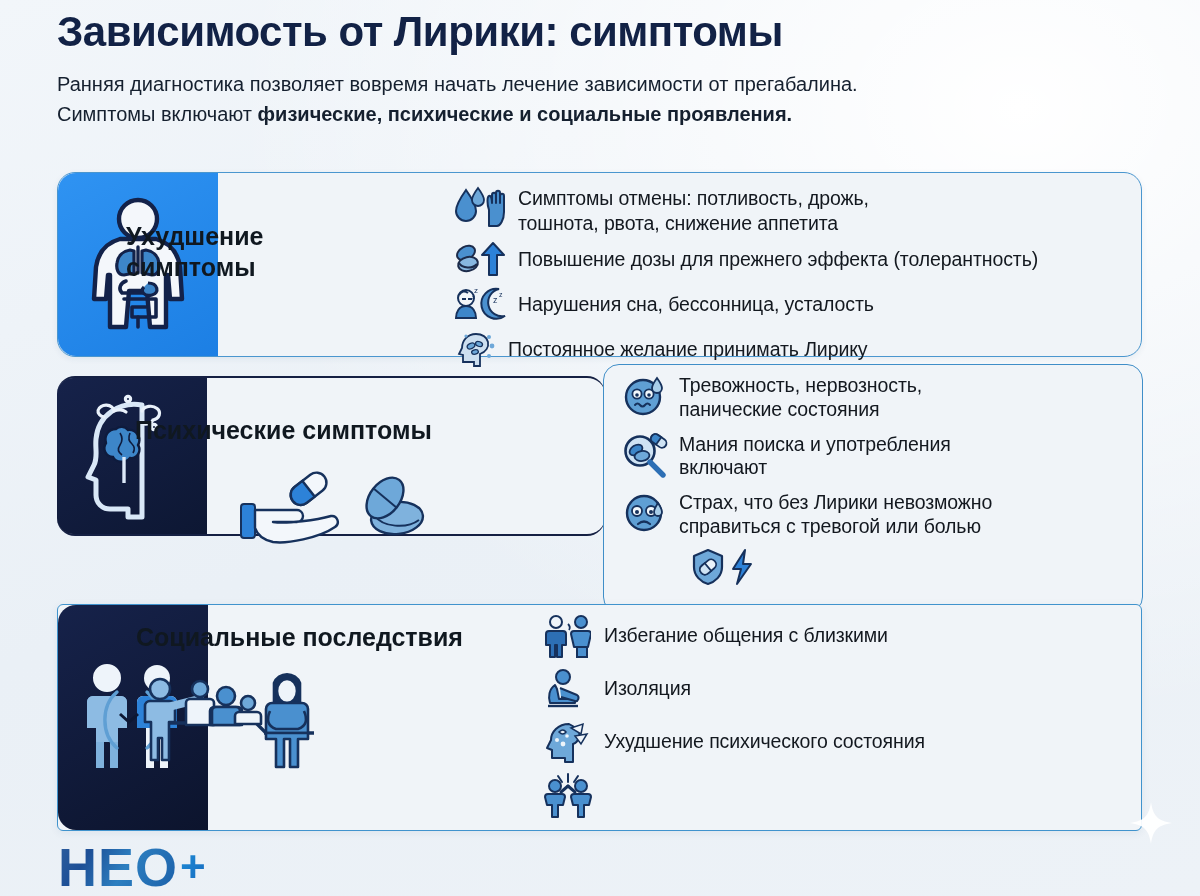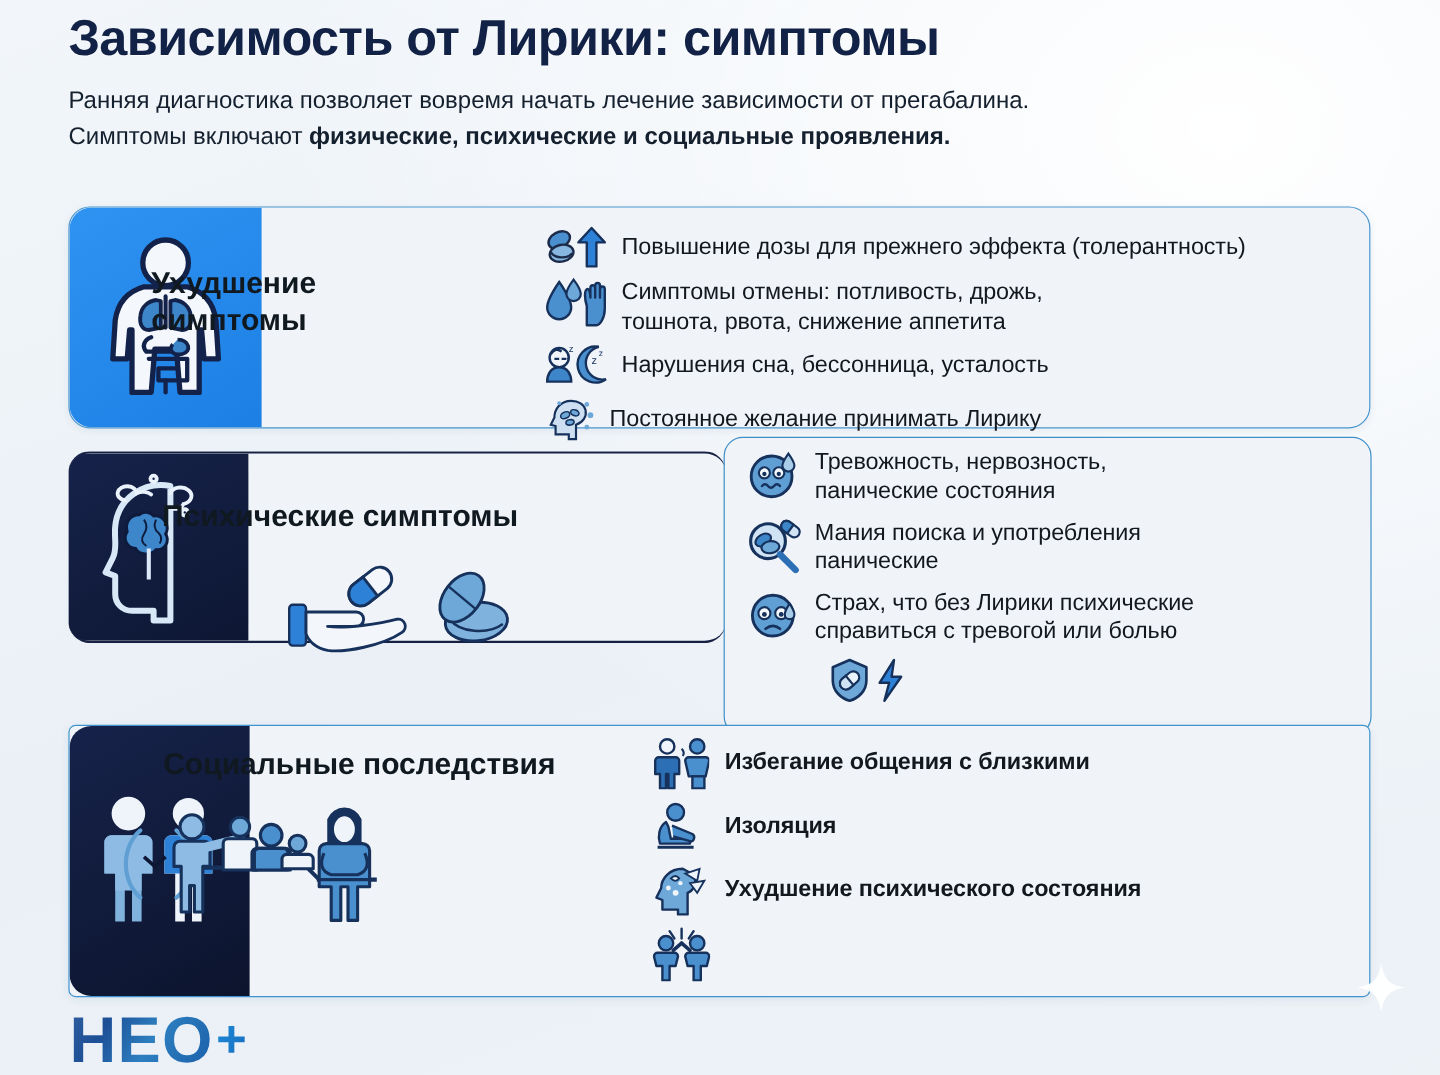--- a/index.html
+++ b/index.html
@@ -213,21 +213,21 @@
     letter-spacing: -0.1px;
   }
   .row.tight .txt { padding-top: 9px; }
   .row.two .txt { padding-top: 1px; }
 
   
   #card2list .row { margin-bottom: 9px; }
   #card2list .row .ico { width: 50px; height: 48px; justify-content: center;}
   #card2list .row .txt { font-size: 19.5px; line-height: 1.22; padding-top: 2px; }
 
-  #card3 .row { margin-bottom: 7px; font-weight: bold; }
+  #card3 .row { margin-bottom: 7px; }
   #card3 .row .ico { width: 54px; height: 46px; justify-content: center; }
   #card3 .row .txt { padding-top: 10px; }
   #card3 .row.two .txt { padding-top: 2px; }
 
   
   .shield-row {
     position: absolute;
     left: 88px;
     top: 183px;
     display: flex;
@@ -310,48 +310,48 @@
       <div class="body"></div>
     </div>
 
     <div class="heading">
       <span>Ухудшение</span><br>
       <span>симптомы</span>
     </div>
 
     <div class="list">
 
+      <div class="row two">
+        <span class="ico">
+          <svg width="56" height="44" viewBox="0 0 56 44" aria-hidden="true">
+            <path d="M13 6 C13 6 3 20 3 27 a10 10 0 0 0 20 0 C23 20 13 6 13 6 Z" fill="#4a90cf" stroke="#16315c" stroke-width="2"></path>
+            <path d="M25 4 C25 4 19 12 19 16 a6 6 0 0 0 12 0 C31 12 25 4 25 4 Z" fill="#6ea8d9" stroke="#16315c" stroke-width="1.8"></path>
+            <g fill="#4a90cf" stroke="#16315c" stroke-width="2" stroke-linejoin="round" stroke-linecap="round">
+              <path d="M36 42 L36 26 C34 20 34 13 36 12 C38 11 39 15 39 19 L39 11 C39 8 43 8 43 11 L43 19 L43 9 C43 6 47 6 47 9 L47 19 L47 12 C47 9 51 9 51 12 L51 28 C51 36 47 42 44 42 Z"></path>
+            </g>
+          </svg>
+        </span>
+        <span class="txt">
+          <span>Симптомы отмены: потливость, дрожь,</span><br>
+          <span>тошнота, рвота, снижение аппетита</span>
+        </span>
+      </div>
+
       <div class="row tight">
         <span class="ico">
           <svg width="54" height="36" viewBox="0 0 54 36" aria-hidden="true">
             <g stroke="#1c2b4a" stroke-width="2">
               <ellipse cx="13" cy="12" rx="9.5" ry="6.5" fill="#4a90cf" transform="rotate(-28 13 12)"></ellipse>
               <ellipse cx="15" cy="23" rx="10" ry="7" fill="#87b7e0" transform="rotate(-12 15 23)"></ellipse>
               <path d="M6 22 a10 7 0 0 0 18 1" fill="none"></path>
             </g>
             <path d="M36 34 L36 14 L29 14 L40 2 L51 14 L44 14 L44 34 Z" fill="#2d82d8" stroke="#16315c" stroke-width="2" stroke-linejoin="round"></path>
           </svg>
         </span>
         <span class="txt">Повышение дозы для прежнего эффекта (толерантность)</span>
-      </div>
-
-      <div class="row two">
-        <span class="ico">
-          <svg width="56" height="44" viewBox="0 0 56 44" aria-hidden="true">
-            <path d="M13 6 C13 6 3 20 3 27 a10 10 0 0 0 20 0 C23 20 13 6 13 6 Z" fill="#4a90cf" stroke="#16315c" stroke-width="2"></path>
-            <path d="M25 4 C25 4 19 12 19 16 a6 6 0 0 0 12 0 C31 12 25 4 25 4 Z" fill="#6ea8d9" stroke="#16315c" stroke-width="1.8"></path>
-            <g fill="#4a90cf" stroke="#16315c" stroke-width="2" stroke-linejoin="round" stroke-linecap="round">
-              <path d="M36 42 L36 26 C34 20 34 13 36 12 C38 11 39 15 39 19 L39 11 C39 8 43 8 43 11 L43 19 L43 9 C43 6 47 6 47 9 L47 19 L47 12 C47 9 51 9 51 12 L51 28 C51 36 47 42 44 42 Z"></path>
-            </g>
-          </svg>
-        </span>
-        <span class="txt">
-          <span>Симптомы отмены: потливость, дрожь,</span><br>
-          <span>тошнота, рвота, снижение аппетита</span>
-        </span>
       </div>
 
       <div class="row tight">
         <span class="ico">
           <svg width="56" height="38" viewBox="0 0 56 38" aria-hidden="true">
             <circle cx="13" cy="13" r="8" fill="#f2f6fa" stroke="#16315c" stroke-width="2"></circle>
             <path d="M13 21 C6 21 3 27 3 33 L23 33 C23 27 20 21 13 21 Z" fill="#3d86c9" stroke="#16315c" stroke-width="2"></path>
             <path d="M6 10 q4 -6 9 -2" fill="none" stroke="#16315c" stroke-width="2"></path>
             <path d="M9 14 h4 M15 14 h4" stroke="#16315c" stroke-width="1.8"></path>
             <text x="21" y="8" font-size="8" font-family="Liberation Sans, sans-serif" fill="#16315c">z</text>
@@ -464,38 +464,38 @@
             </g>
             <path d="M28 30 L41 43" stroke="#2d6fb5" stroke-width="5.4" stroke-linecap="round"></path>
             <g transform="rotate(36 36 9)">
               <rect x="28" y="4" width="17" height="9" rx="4.5" fill="#cfe3f4" stroke="#16315c" stroke-width="1.8"></rect>
               <path d="M28 8.5 a4.5 4.5 0 0 1 4.5 -4.5 h4 v9 h-4 a4.5 4.5 0 0 1 -4.5 -4.5 Z" fill="#3d86c9" stroke="#16315c" stroke-width="1.8"></path>
             </g>
           </svg>
         </span>
         <span class="txt">
           <span>Мания поиска и употребления</span><br>
-          <span>панические</span>
+          <span>включают</span>
         </span>
       </div>
 
       <div class="row">
         <span class="ico">
           <svg width="44" height="44" viewBox="0 0 44 44" aria-hidden="true">
             <circle cx="21" cy="22" r="17" fill="#5f9fd4" stroke="#16315c" stroke-width="2.4"></circle>
             <circle cx="14" cy="20" r="5" fill="#f3f8fc" stroke="#16315c" stroke-width="1.8"></circle>
             <circle cx="28" cy="20" r="5" fill="#f3f8fc" stroke="#16315c" stroke-width="1.8"></circle>
             <circle cx="14" cy="21" r="2" fill="#16315c"></circle>
               <circle cx="28" cy="21" r="2" fill="#16315c"></circle>
             <path d="M15 33 q6 -5 12 0" fill="none" stroke="#16315c" stroke-width="2.2" stroke-linecap="round"></path>
             <path d="M35 12 C35 12 31 18 31 21 a4 4 0 0 0 8 0 C39 18 35 12 35 12 Z" fill="#a8cde9" stroke="#16315c" stroke-width="1.8"></path>
           </svg>
         </span>
         <span class="txt">
-          <span>Страх, что без Лирики психические</span><br>
+          <span>Страх, что без Лирики невозможно</span><br>
           <span>справиться с тревогой или болью</span>
         </span>
       </div>
     </div>
 
     <div class="shield-row">
       <svg width="34" height="38" viewBox="0 0 34 38" aria-hidden="true">
         <path d="M16 2 L30 8 L30 19 C30 28 23 34 16 36 C9 34 2 28 2 19 L2 8 Z" fill="#6ea8d9" stroke="#16315c" stroke-width="2.2" stroke-linejoin="round"></path>
         <g transform="rotate(-40 16 19)">
           <rect x="7" y="14" width="18" height="10" rx="5" fill="#eaf3fa" stroke="#16315c" stroke-width="1.8"></rect>

